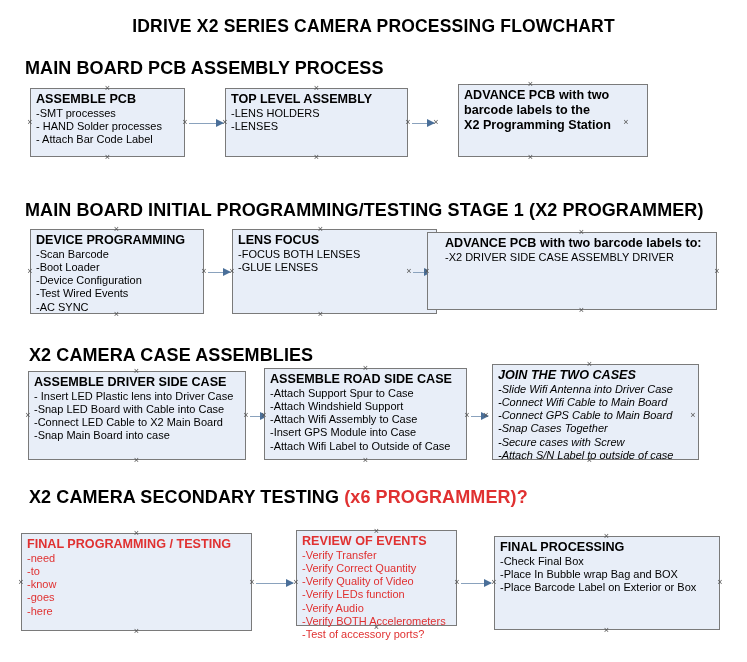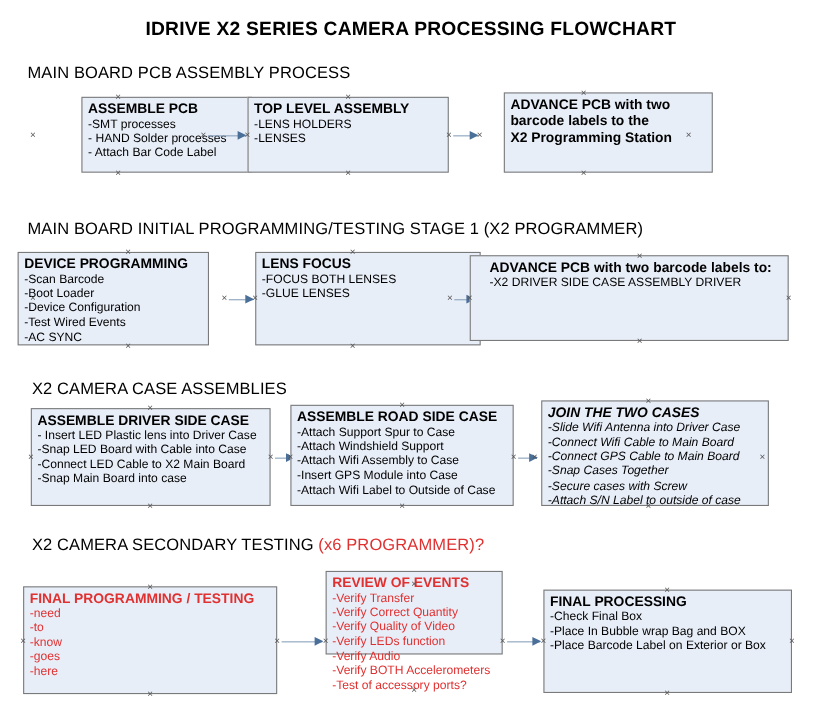--- a/index.html
+++ b/index.html
@@ -9,21 +9,21 @@
     color:#000000;
   }
   .abs{position:absolute;}
 
   #chart-title{
     left:0;top:16px;width:747px;text-align:center;
     font-size:17.5px;font-weight:bold;letter-spacing:.2px;
   }
 
   .section-head{
-    font-size:15px;font-weight:normal;letter-spacing:.1px;white-space:nowrap;
+    font-size:18px;font-weight:bold;letter-spacing:.1px;white-space:nowrap;
   }
   .section-head .red-part{color:#e03131;}
 
   .box{
     background:#e8eef8;
     border:1px solid #7a7a7a;
     box-sizing:border-box;
     padding:3px 4px 2px 5px;
     overflow:visible;
   }
@@ -54,21 +54,21 @@
 </style>
 </head>
 <body>
 
 <div class="abs" id="chart-title">IDRIVE X2  SERIES CAMERA PROCESSING FLOWCHART</div>
 
 <div class="abs section-head" style="left:25px;top:58px;">
   <span>MAIN BOARD PCB ASSEMBLY PROCESS</span>
 </div>
 
-<div class="abs box" style="left:30px;top:88px;width:155px;height:69px;margin-left:44px;">
+<div class="abs box" style="left:30px;top:88px;width:155px;height:69px;">
   <div class="title">ASSEMBLE PCB</div>
   <div class="line">-SMT processes</div>
   <div class="line">- HAND Solder processes</div>
   <div class="line">- Attach Bar Code Label</div>
 </div>
 <div class="abs xmark" style="left:103px;top:83.5px;"></div>
 <div class="abs xmark" style="left:103px;top:152.5px;"></div>
 <div class="abs xmark" style="left:25.5px;top:118px;"></div>
 <div class="abs xmark" style="left:180.5px;top:118px;"></div>
 
@@ -93,21 +93,21 @@
 </div>
 <div class="abs xmark" style="left:526px;top:79.5px;"></div>
 <div class="abs xmark" style="left:526px;top:152.5px;"></div>
 <div class="abs xmark" style="left:431.5px;top:118px;"></div>
 <div class="abs xmark" style="left:621.5px;top:118px;"></div>
 
 <div class="abs section-head" style="left:25px;top:200px;">
   <span>MAIN BOARD INITIAL PROGRAMMING/TESTING STAGE 1 (X2 PROGRAMMER)</span>
 </div>
 
-<div class="abs box" style="left:16px;top:229px;width:174px;height:85px;">
+<div class="abs box" style="left:30px;top:229px;width:174px;height:85px;">
   <div class="title">DEVICE PROGRAMMING</div>
   <div class="line">-Scan Barcode</div>
   <div class="line">-Boot Loader</div>
   <div class="line">-Device Configuration</div>
   <div class="line">-Test Wired Events</div>
   <div class="line">-AC SYNC</div>
 </div>
 <div class="abs xmark" style="left:112px;top:224.5px;"></div>
 <div class="abs xmark" style="left:112px;top:309.5px;"></div>
 <div class="abs xmark" style="left:25.5px;top:267px;"></div>
@@ -195,21 +195,21 @@
   <div class="line">-goes</div>
   <div class="line">-here</div>
 </div>
 <div class="abs xmark" style="left:132px;top:528.5px;"></div>
 <div class="abs xmark" style="left:132px;top:626.5px;"></div>
 <div class="abs xmark" style="left:16.5px;top:578px;"></div>
 <div class="abs xmark" style="left:247.5px;top:578px;"></div>
 
 <div class="abs arrow" style="left:256px;top:582.5px;width:37px;"></div>
 
-<div class="abs box red" style="left:296px;top:519px;width:161px;height:76px;">
+<div class="abs box red" style="left:296px;top:530px;width:161px;height:96px;">
   <div class="title">REVIEW OF EVENTS</div>
   <div class="line">-Verify Transfer</div>
   <div class="line">-Verify Correct Quantity</div>
   <div class="line">-Verify Quality of Video</div>
   <div class="line">-Verify LEDs function</div>
   <div class="line">-Verify Audio</div>
   <div class="line">-Verify BOTH Accelerometers</div>
   <div class="line">-Test of accessory ports?</div>
 </div>
 <div class="abs xmark" style="left:372px;top:526.5px;"></div>

